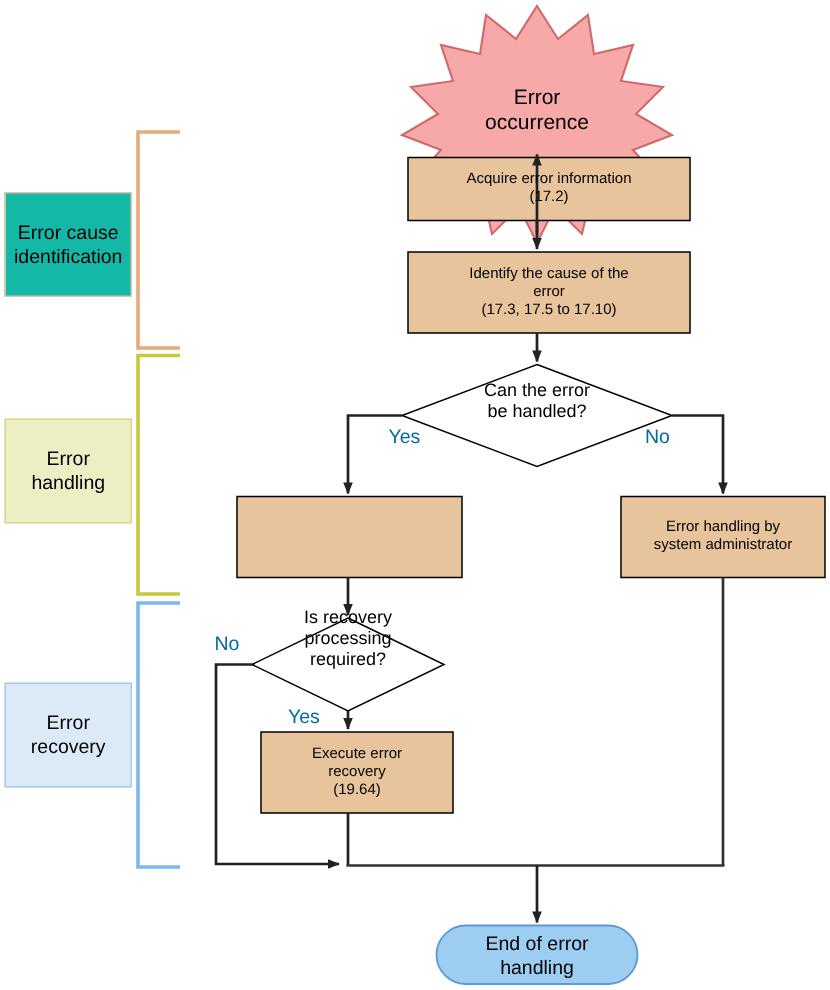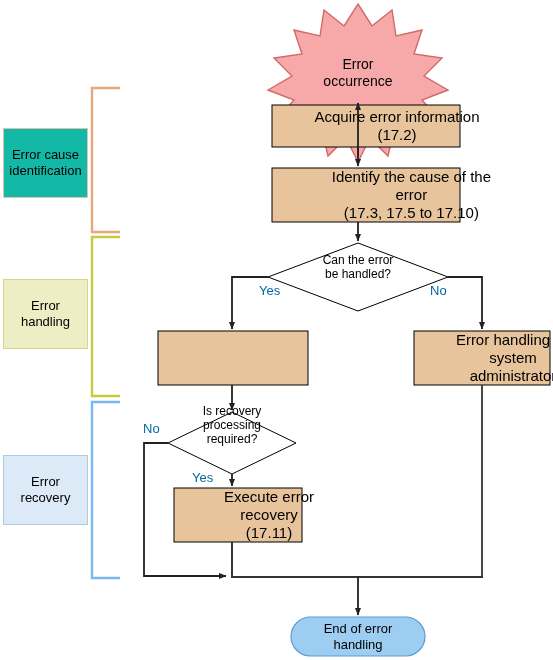--- a/index.html
+++ b/index.html
@@ -52,21 +52,21 @@
     border: 1px solid;
     box-sizing: border-box;
     white-space: pre-line;
   }
   .edge-label {
     position: absolute;
     font-size: 13px;
     color: #0369a1;
     white-space: nowrap;
   }
-  .proc-text { font-size: 15px; padding-left: 31px; }
+  .proc-text { font-size: 10px; }
   .burst-text { font-size: 14px; }
   .dec-text { font-size: 12px; }
   .term-text { font-size: 13px; }
 </style>
 </head>
 <body>
 
 <div id="flow-root">
 
   <svg class="flow-svg" viewBox="0 0 553 660">
@@ -139,21 +139,21 @@
   <div class="node-label burst-text" style="left:296px; top:48px; width:124px; height:50px;">
     <span>Error
 occurrence</span>
   </div>
 
   <div class="node-label proc-text" style="left:272px; top:105px; width:188px; height:42px;">
     <span>Acquire error information
 (17.2)</span>
   </div>
 
-  <div class="node-label proc-text" style="left:272px; top:168px; width:188px; height:54px;justify-content:flex-end;">
+  <div class="node-label proc-text" style="left:272px; top:168px; width:188px; height:54px;">
     <span>Identify the cause of the
 error
 (17.3, 17.5 to 17.10)</span>
   </div>
 
   <div class="node-label dec-text" style="left:298px; top:250px; width:120px; height:34px;">
     <span>Can the error
 be handled?</span>
   </div>
 
@@ -165,21 +165,21 @@
 
   <div class="node-label dec-text" style="left:182px; top:402px; width:100px; height:46px;">
     <span>Is recovery
 processing
 required?</span>
   </div>
 
   <div class="node-label proc-text" style="left:174px; top:488px; width:128px; height:54px;">
     <span>Execute error
 recovery
-(17.11)</span>
+(19.64)</span>
   </div>
 
   <div class="node-label term-text" style="left:291px; top:617px; width:134px; height:39px;">
     <span>End of error
 handling</span>
   </div>
 
   <div class="edge-label" style="left:259px; top:283px;">Yes</div>
 
   <div class="edge-label" style="left:430px; top:283px;">No</div>

